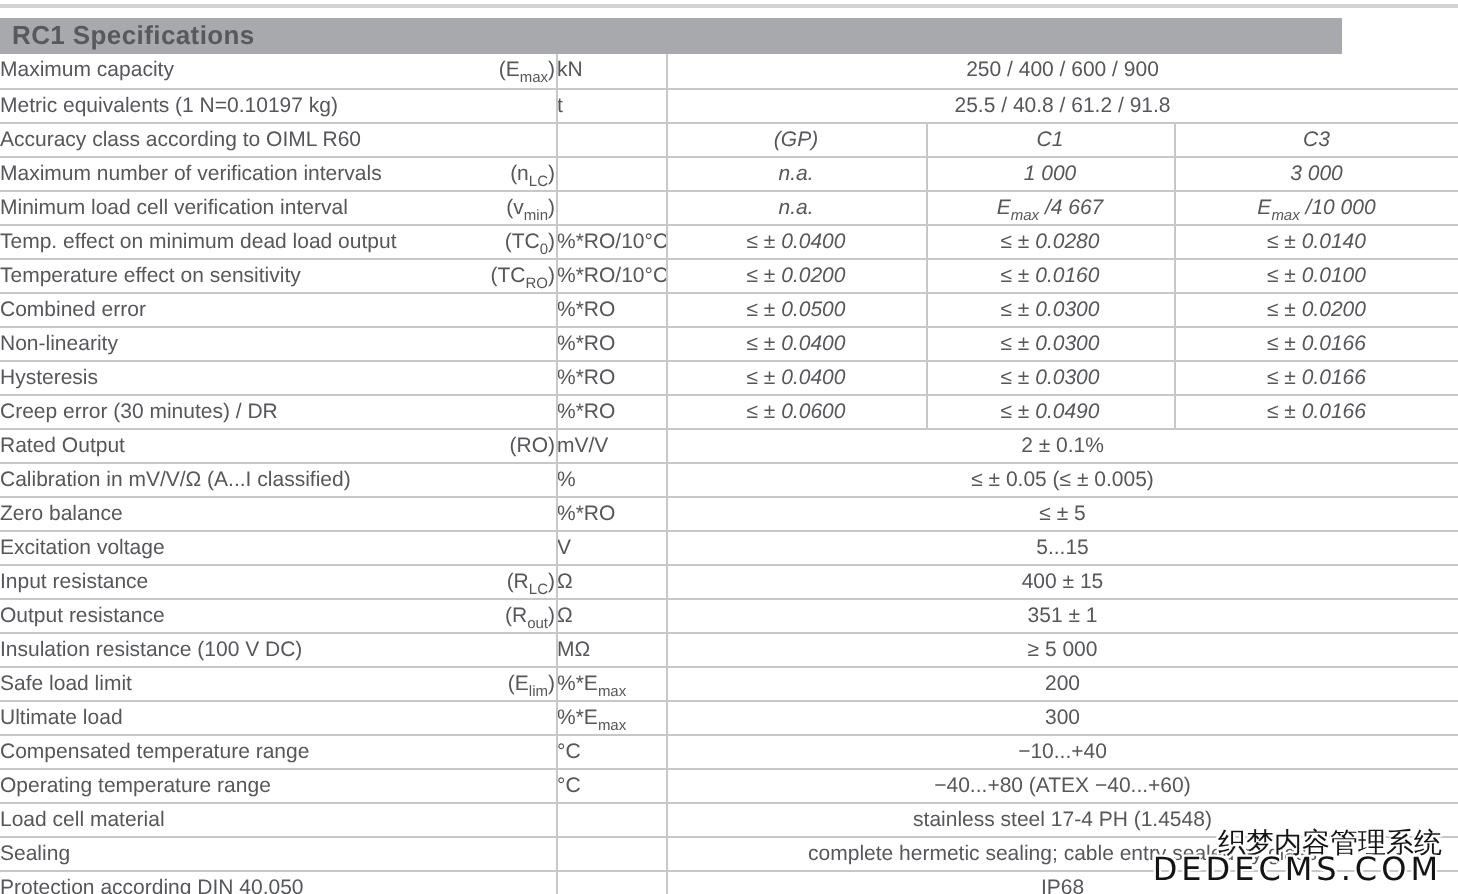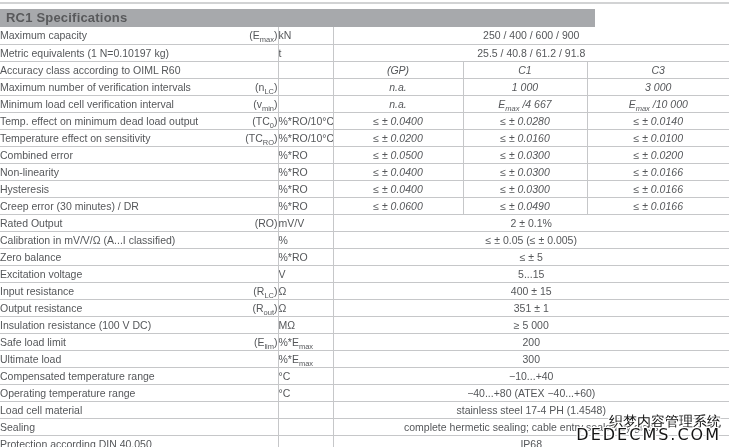--- a/index.html
+++ b/index.html
@@ -2,21 +2,21 @@
 <html><head>
 <meta charset="utf-8">
 <style>
   html,body{margin:0;padding:0;}
   body{
     width:729px;height:447px;position:relative;background:#ffffff;
     font-family:"Liberation Sans",sans-serif;color:#55575a;overflow:hidden;
   }
   .top-rule{position:absolute;top:2px;left:0;width:729px;height:2px;background:#d2d3d4;}
   .header-bar{
-    position:absolute;top:9px;left:0;width:595px;height:18px;background:#a7a9ac;
+    position:absolute;top:9px;left:0;width:671px;height:18px;background:#a7a9ac;
     color:#58595b;font-weight:bold;font-size:13px;line-height:18px;
     padding-left:6px;box-sizing:border-box;letter-spacing:0.2px;
   }
   table.spec{
     position:absolute;top:27px;left:0;width:729px;border-collapse:collapse;table-layout:fixed;
   }
   table.spec tr{height:17px;}
   table.spec td{
     font-size:10.5px;color:#55575a;vertical-align:middle;padding:0;
     border-bottom:1px solid #c6c7c9;white-space:nowrap;overflow:hidden;

